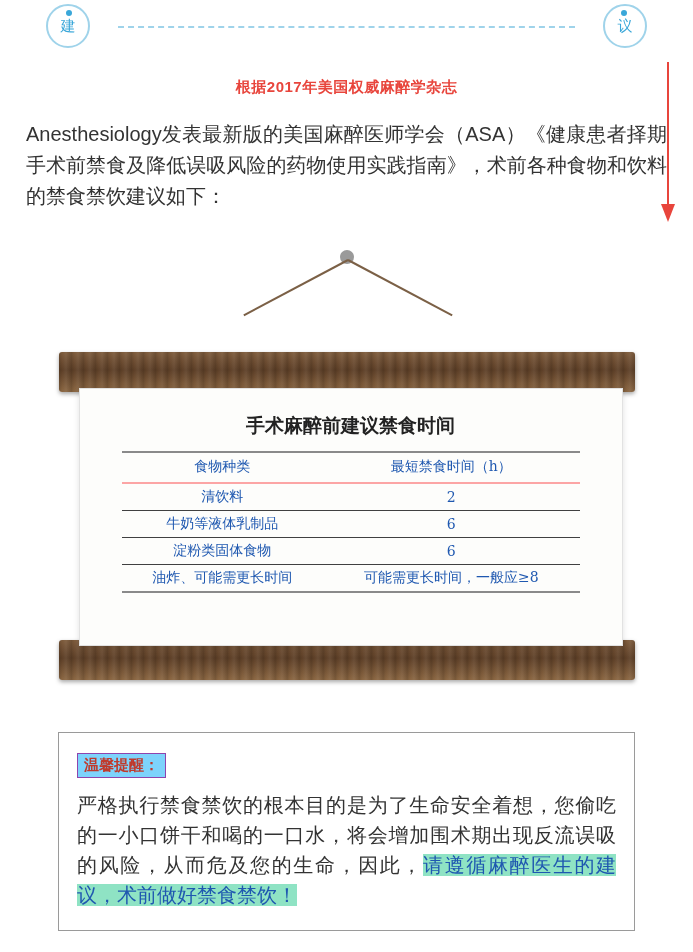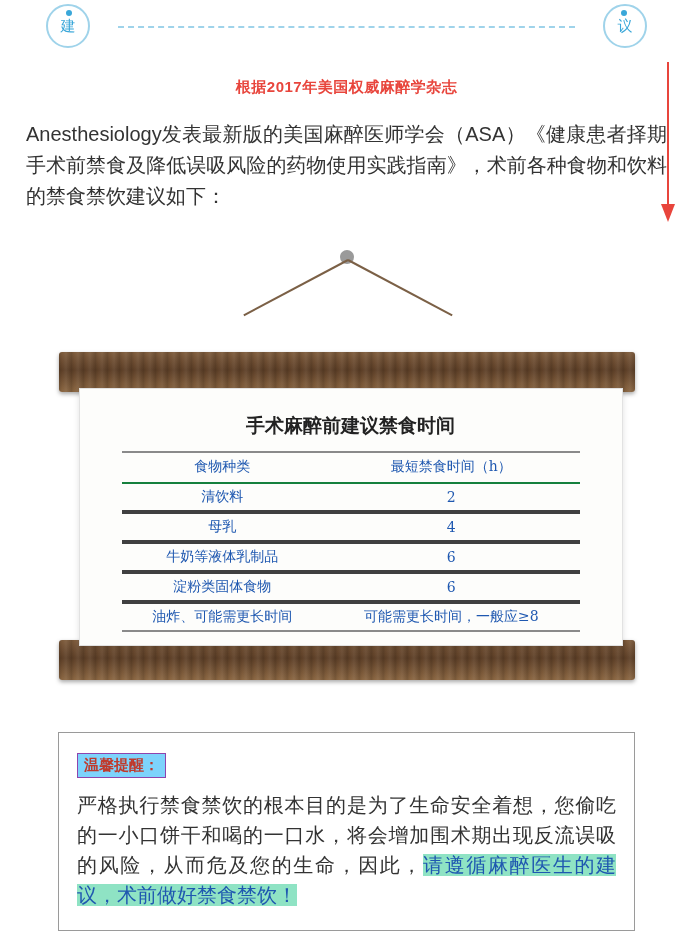--- a/index.html
+++ b/index.html
@@ -170,27 +170,27 @@
     width: 100%;
     border-collapse: collapse;
     font-family: "DejaVu Serif", serif;
     font-size: 14px;
     color: #1f58b0;
   }
   table.fast th {
     padding: 5px 0 6px 0;
     font-weight: normal;
     border-top: 2px solid #8a8a8a;
-    border-bottom: 2px solid #15803d;
+    border-bottom: 2px solid #fca5a5;
     color: #1f58b0;
   }
   table.fast td {
     padding: 4px 0 4px 0;
     text-align: center;
-    border-bottom: 4px solid #404040;
+    border-bottom: 1px solid #404040;
   }
   table.fast tr:last-child td {
     border-bottom: 2px solid #8a8a8a;
   }
   .col-a { width: 44%; }
   .col-b { width: 56%; }
 
   
   .tipbox {
     margin: 32px 58px 0 58px;
@@ -254,24 +254,20 @@
           <th class="col-a">食物种类</th>
           <th class="col-b">最短禁食时间（h）</th>
         </tr>
       </thead>
       <tbody>
         <tr>
           <td>清饮料</td>
           <td>2</td>
         </tr>
         <tr>
-          <td>母乳</td>
-          <td>4</td>
-        </tr>
-        <tr>
           <td>牛奶等液体乳制品</td>
           <td>6</td>
         </tr>
         <tr>
           <td>淀粉类固体食物</td>
           <td>6</td>
         </tr>
         <tr>
           <td>油炸、可能需更长时间</td>
           <td>可能需更长时间，一般应≥8</td>

